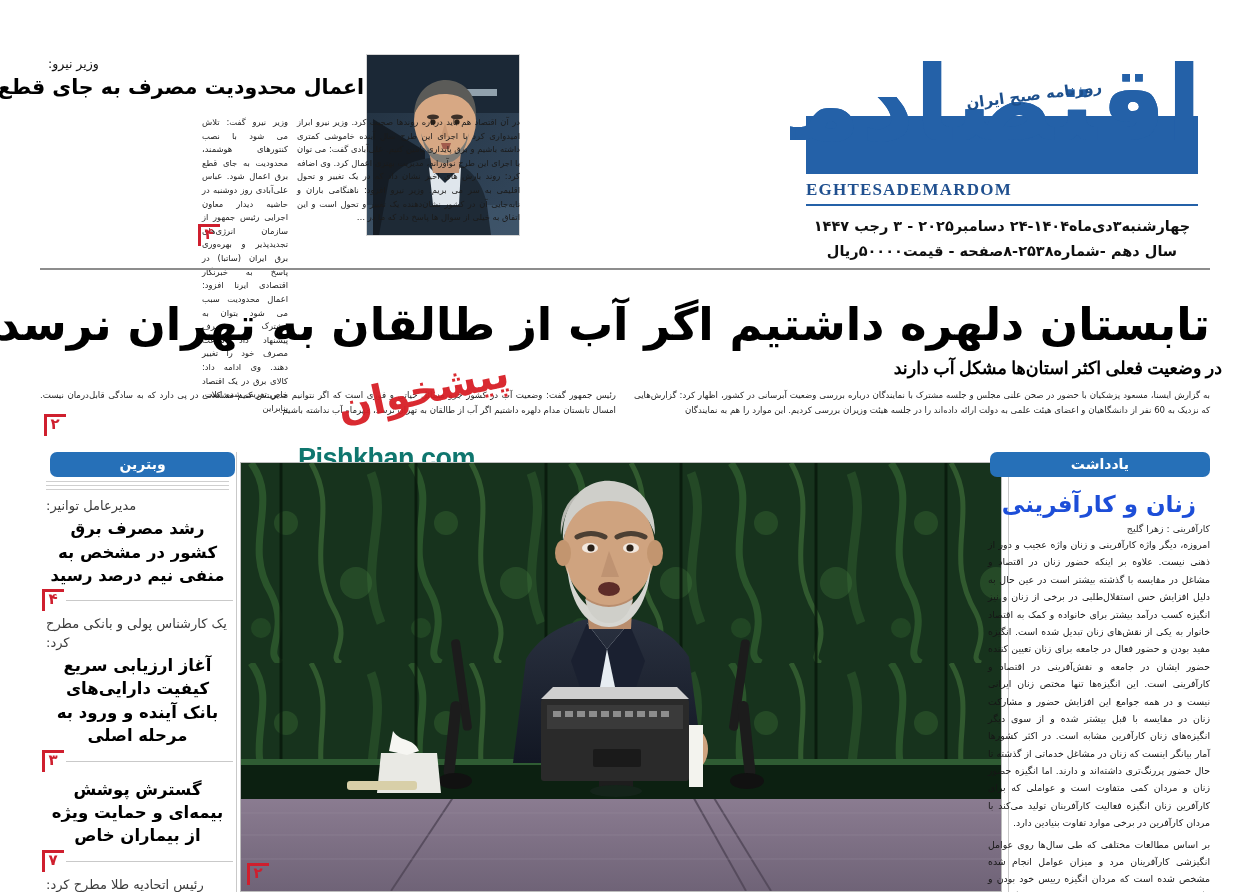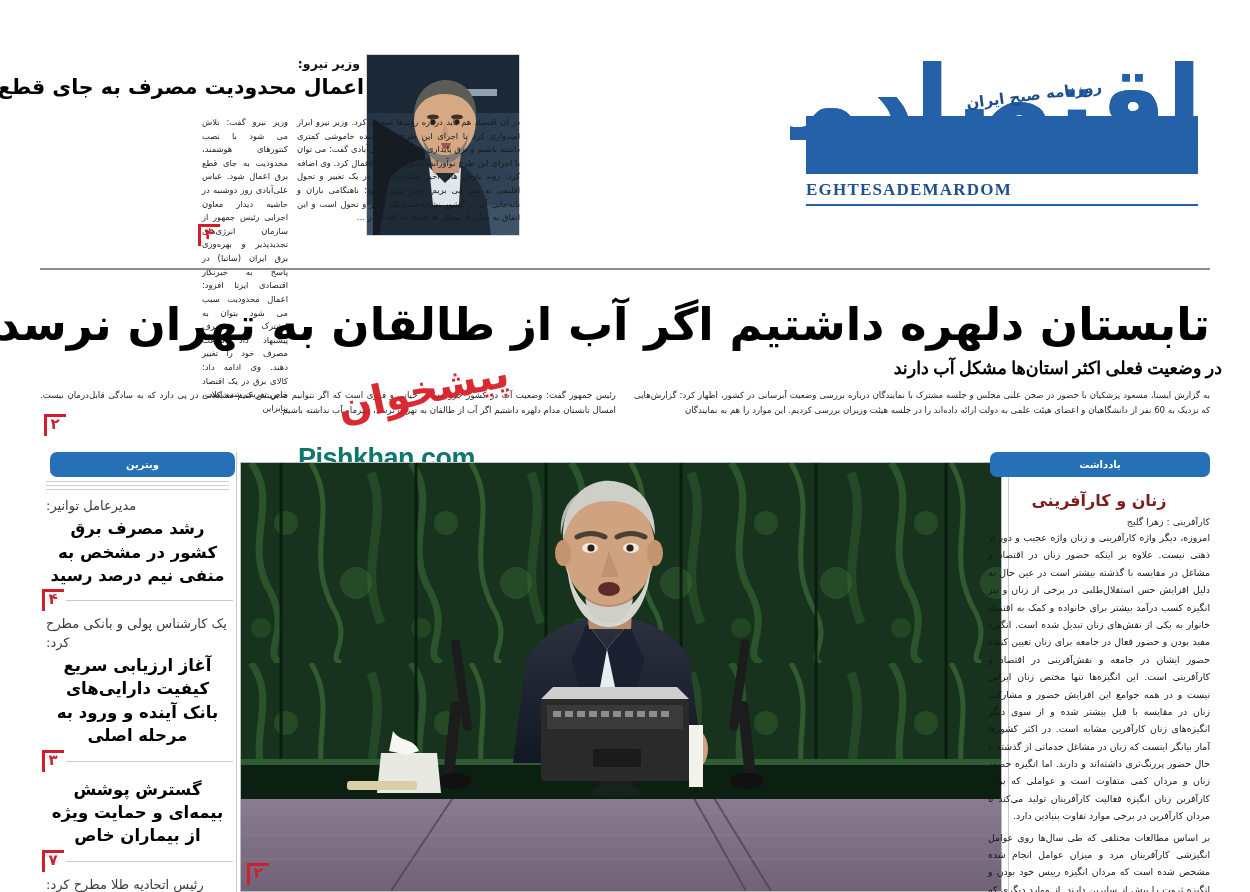--- a/index.html
+++ b/index.html
@@ -54,22 +54,22 @@
     font-size:14.5px;color:#0f0f0f;font-weight:bold;
   }
 
   
   .toplead{position:absolute;left:46px;top:50px;width:474px;height:200px;}
   .toplead-photo{
     position:absolute;right:0px;top:4px;width:152px;height:180px;
     overflow:hidden;border:1px solid #d6d6d6;background:#2b3a4a;
   }
   .toplead-kicker{
-    position:absolute;right:160px;top:6px;width:312px;text-align:right;
-    font-size:12.5px;font-weight:bold;color:#111;
+    position:absolute;right:160px;top:6px;width:312px;text-align:left;
+    font-size:12.5px;font-weight:normal;color:#111;
   }
   .toplead-title{
     position:absolute;right:156px;top:24px;width:320px;text-align:center;
     font-size:20.5px;font-weight:bold;color:#000;line-height:1.35;
     letter-spacing:-0.6px;white-space:nowrap;
   }
   .toplead-cols{
     position:absolute;right:0px;top:66px;width:318px;height:130px;
     display:flex;gap:9px;direction:rtl;
   }
@@ -109,21 +109,21 @@
   .head-body .hcol{flex:1;font-size:8.6px;line-height:1.72;color:#1b1b1b;text-align:justify;}
   .head-pg{position:absolute;left:4px;top:138px;}
 
   
   .botzone{position:absolute;left:40px;top:452px;width:1170px;height:440px;}
 
   
   .sidebar{position:absolute;left:0px;top:0px;width:195px;height:440px;}
   .sec-head{
     width:185px;height:25px;line-height:25px;text-align:center;
-    background:#2670b8;color:#fff;font-size:10px;font-weight:bold;
+    background:#2670b8;color:#fff;font-size:14px;font-weight:bold;
     border-radius:7px;
   }
   .sidebar .sec-head{margin-left:6px;}
   .sb-rules{margin:4px 6px 2px 6px;}
   .sb-rules div{height:1px;background:#cfcfcf;margin-bottom:3px;}
   .sb-item{padding:4px 6px 0 6px;position:relative;}
   .sb-kicker{font-size:13px;color:#3b3b3b;text-align:left;line-height:1.4;}
   .sb-title{font-size:16.5px;font-weight:bold;color:#000;text-align:center;
     line-height:1.42;letter-spacing:-0.4px;margin-top:2px;}
   .sb-foot{position:relative;height:24px;}
@@ -151,21 +151,21 @@
     position:absolute;left:68px;top:76px;
     font-family:"Liberation Sans","DejaVu Sans",sans-serif;
     font-size:27px;font-weight:bold;color:#0f766e;direction:ltr;
     letter-spacing:-.5px;
     text-align:right;
   }
 
   
   .notecol{position:absolute;right:0px;top:0px;width:222px;height:440px;}
   .notecol .sec-head{width:220px;}
-  .note-title{text-align:center;font-size:16px;font-weight:bold;color:#7f1d1d;margin-top:14px;}
+  .note-title{text-align:center;font-size:23px;font-weight:bold;color:#1d4ed8;margin-top:14px;}
   .note-byline{text-align:right;font-size:9.4px;color:#2a2a2a;margin-top:6px;}
   .note-body{
     font-size:9.4px;line-height:1.85;color:#161616;text-align:justify;
     margin-top:2px;
   }
   .note-body p{margin:0 0 4px 0;}
 
   .vline{position:absolute;width:1px;background:#c9c9c9;}
 </style>
 </head>
@@ -177,20 +177,22 @@
 
     <div class="masthead">
       <div class="mast-logo">
         <div class="mast-bar"></div>
         <div class="mast-word">اقتصادمردم</div>
         <div class="mast-tag">روزنامه صبح ایران</div>
       </div>
       <div class="mast-latin">EGHTESADEMARDOM</div>
       <div class="mast-rule"></div>
       <div class="mast-date">
+        <div>چهارشنبه۳دی‌ماه۱۴۰۴-۲۴ دسامبر۲۰۲۵ - ۳ رجب ۱۴۴۷</div>
+        <div>سال دهم -شماره۲۵۳۸-۸صفحه - قیمت۵۰۰۰۰ریال</div>
       </div>
     </div>
 
     <div class="toplead">
       <div class="toplead-photo">
         <svg viewBox="0 0 152 180" preserveAspectRatio="xMidYMid slice" aria-hidden="true">
           <defs>
             <linearGradient id="tlbg" x1="0" y1="0" x2="1" y2="1">
               <stop offset="0" stop-color="#21303f"></stop>
                 <stop offset="1" stop-color="#33475c"></stop>

